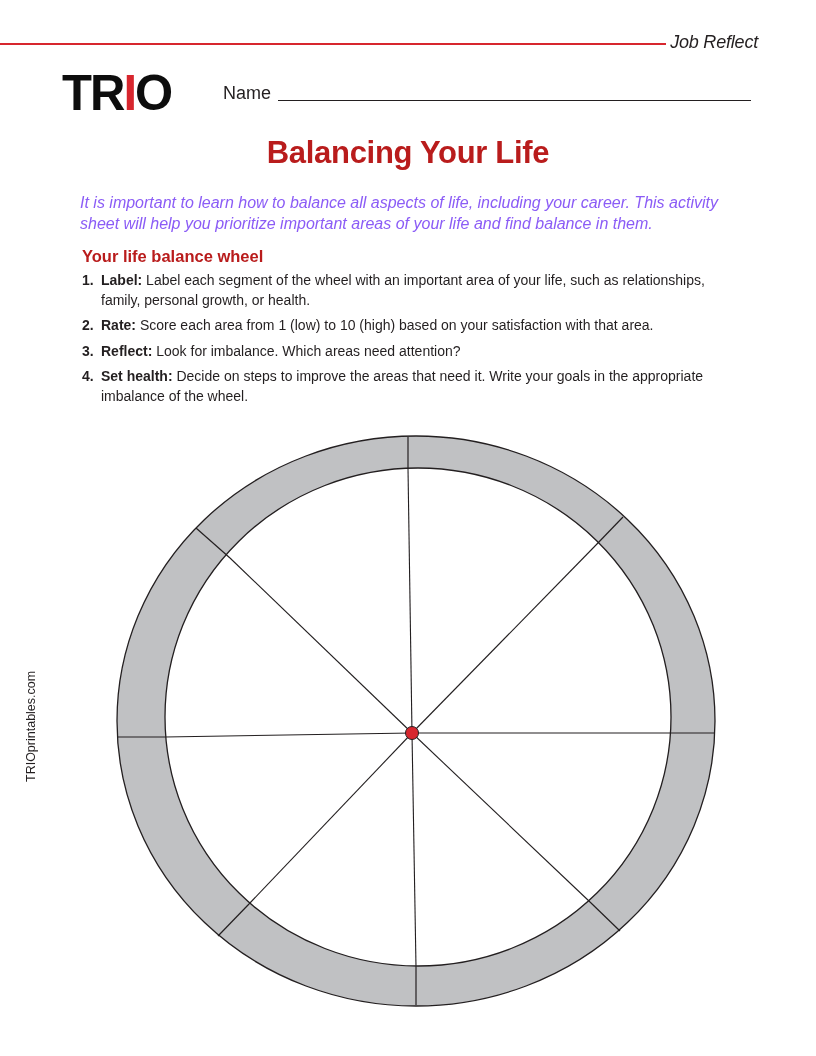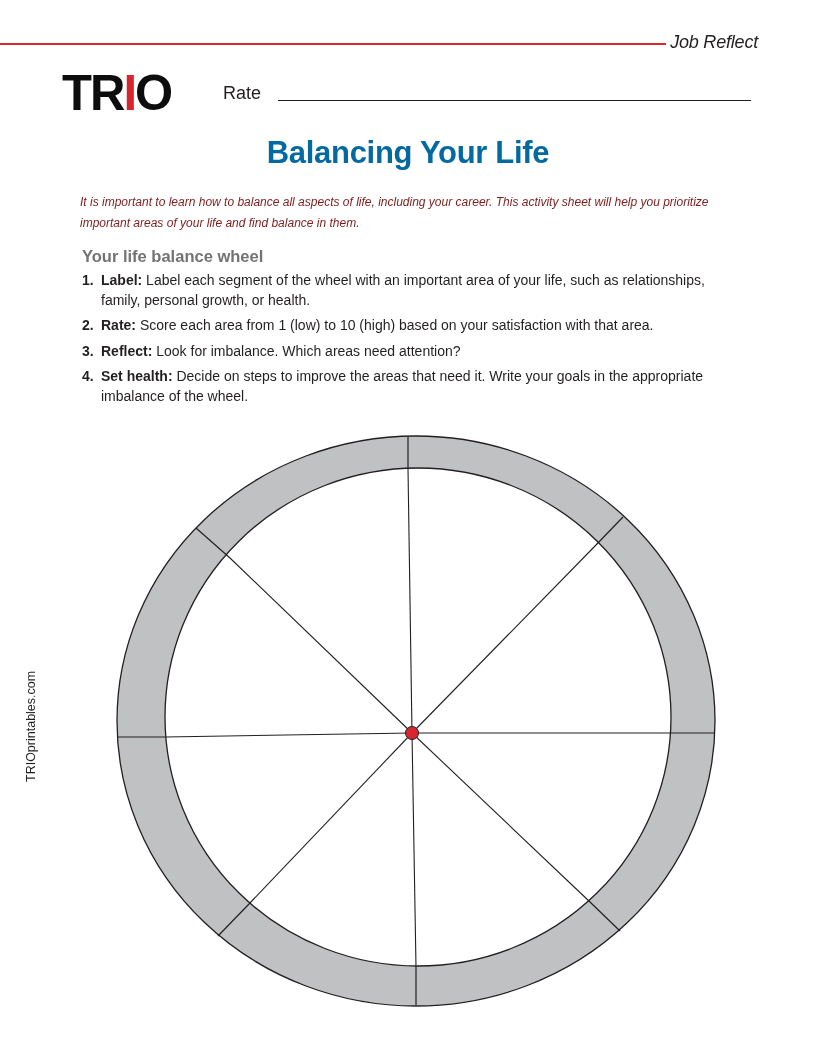--- a/index.html
+++ b/index.html
@@ -9,43 +9,43 @@
     .section-tag { position: absolute; right: 58px; top: 32px; font-style: italic; font-size: 18px;
                    color: #231f20; letter-spacing: -0.2px; }
     .logo { position: absolute; left: 62px; top: 68px; font-family: "Liberation Sans", sans-serif;
             font-weight: 900; font-size: 50px; letter-spacing: -2px; line-height: 50px; color: #0d0d0d;
             transform: scaleX(0.98); transform-origin: left top; }
     .logo .i { color: #d7262e; }
     .name-label { position: absolute; left: 223px; top: 83px; font-size: 18px; color: #231f20; }
     .name-line { position: absolute; left: 278px; top: 100px; width: 473px; height: 0;
                  border-bottom: 1.3px solid #231f20; background: transparent; }
     .title { position: absolute; left: 0; width: 816px; top: 135px; text-align: center;
-             font-weight: bold; font-size: 31px; color: #0369a1; letter-spacing: -0.3px; }
+             font-weight: bold; font-size: 31px; color: #b91c1c; letter-spacing: -0.3px; }
     .intro { position: absolute; left: 80px; top: 192px; width: 650px; font-style: italic;
-             font-size: 12px; line-height: 21px; color: #7f1d1d; }
+             font-size: 16px; line-height: 21px; color: #8b5cf6; }
     .subhead { position: absolute; left: 82px; top: 247px; font-weight: bold; font-size: 16.5px;
-               color: #737373; }
+               color: #b91c1c; }
     .steps { position: absolute; left: 82px; top: 271px; width: 640px; margin: 0; padding: 0; list-style: none;
              font-size: 14px; line-height: 19.5px; color: #231f20; }
     .steps li { position: relative; padding-left: 19px; margin-bottom: 6px; }
     .steps .num { position: absolute; left: 0; top: 0; font-weight: bold; }
     .steps .term { font-weight: bold; }
     .side-url { position: absolute; left: 24px; top: 782px; transform: rotate(-90deg); transform-origin: left top;
                 font-size: 12.5px; color: #231f20; white-space: nowrap; }
     .wheel { position: absolute; left: 0; top: 0; }
   </style>
 </head>
 <body>
 
 <div class="topline"></div>
 <div class="section-tag">Job Reflect</div>
 
 <div class="logo"><span>TR</span><span class="i">I</span><span>O</span></div>
 
-<div class="name-label">Rate</div>
+<div class="name-label">Name</div>
 <div class="name-line"></div>
 
 <div class="title">Balancing Your Life</div>
 
 <div class="intro">It is important to learn how to balance all aspects of life, including your career. This activity sheet will help you prioritize important areas of your life and find balance in them.</div>
 
 <div class="subhead">Your life balance wheel</div>
 
 <ol class="steps">
   <li><span class="num">1.</span><span class="term">Label:</span><span> Label each segment of the wheel with an important area of your life, such as relationships, family, personal growth, or health.</span></li>

